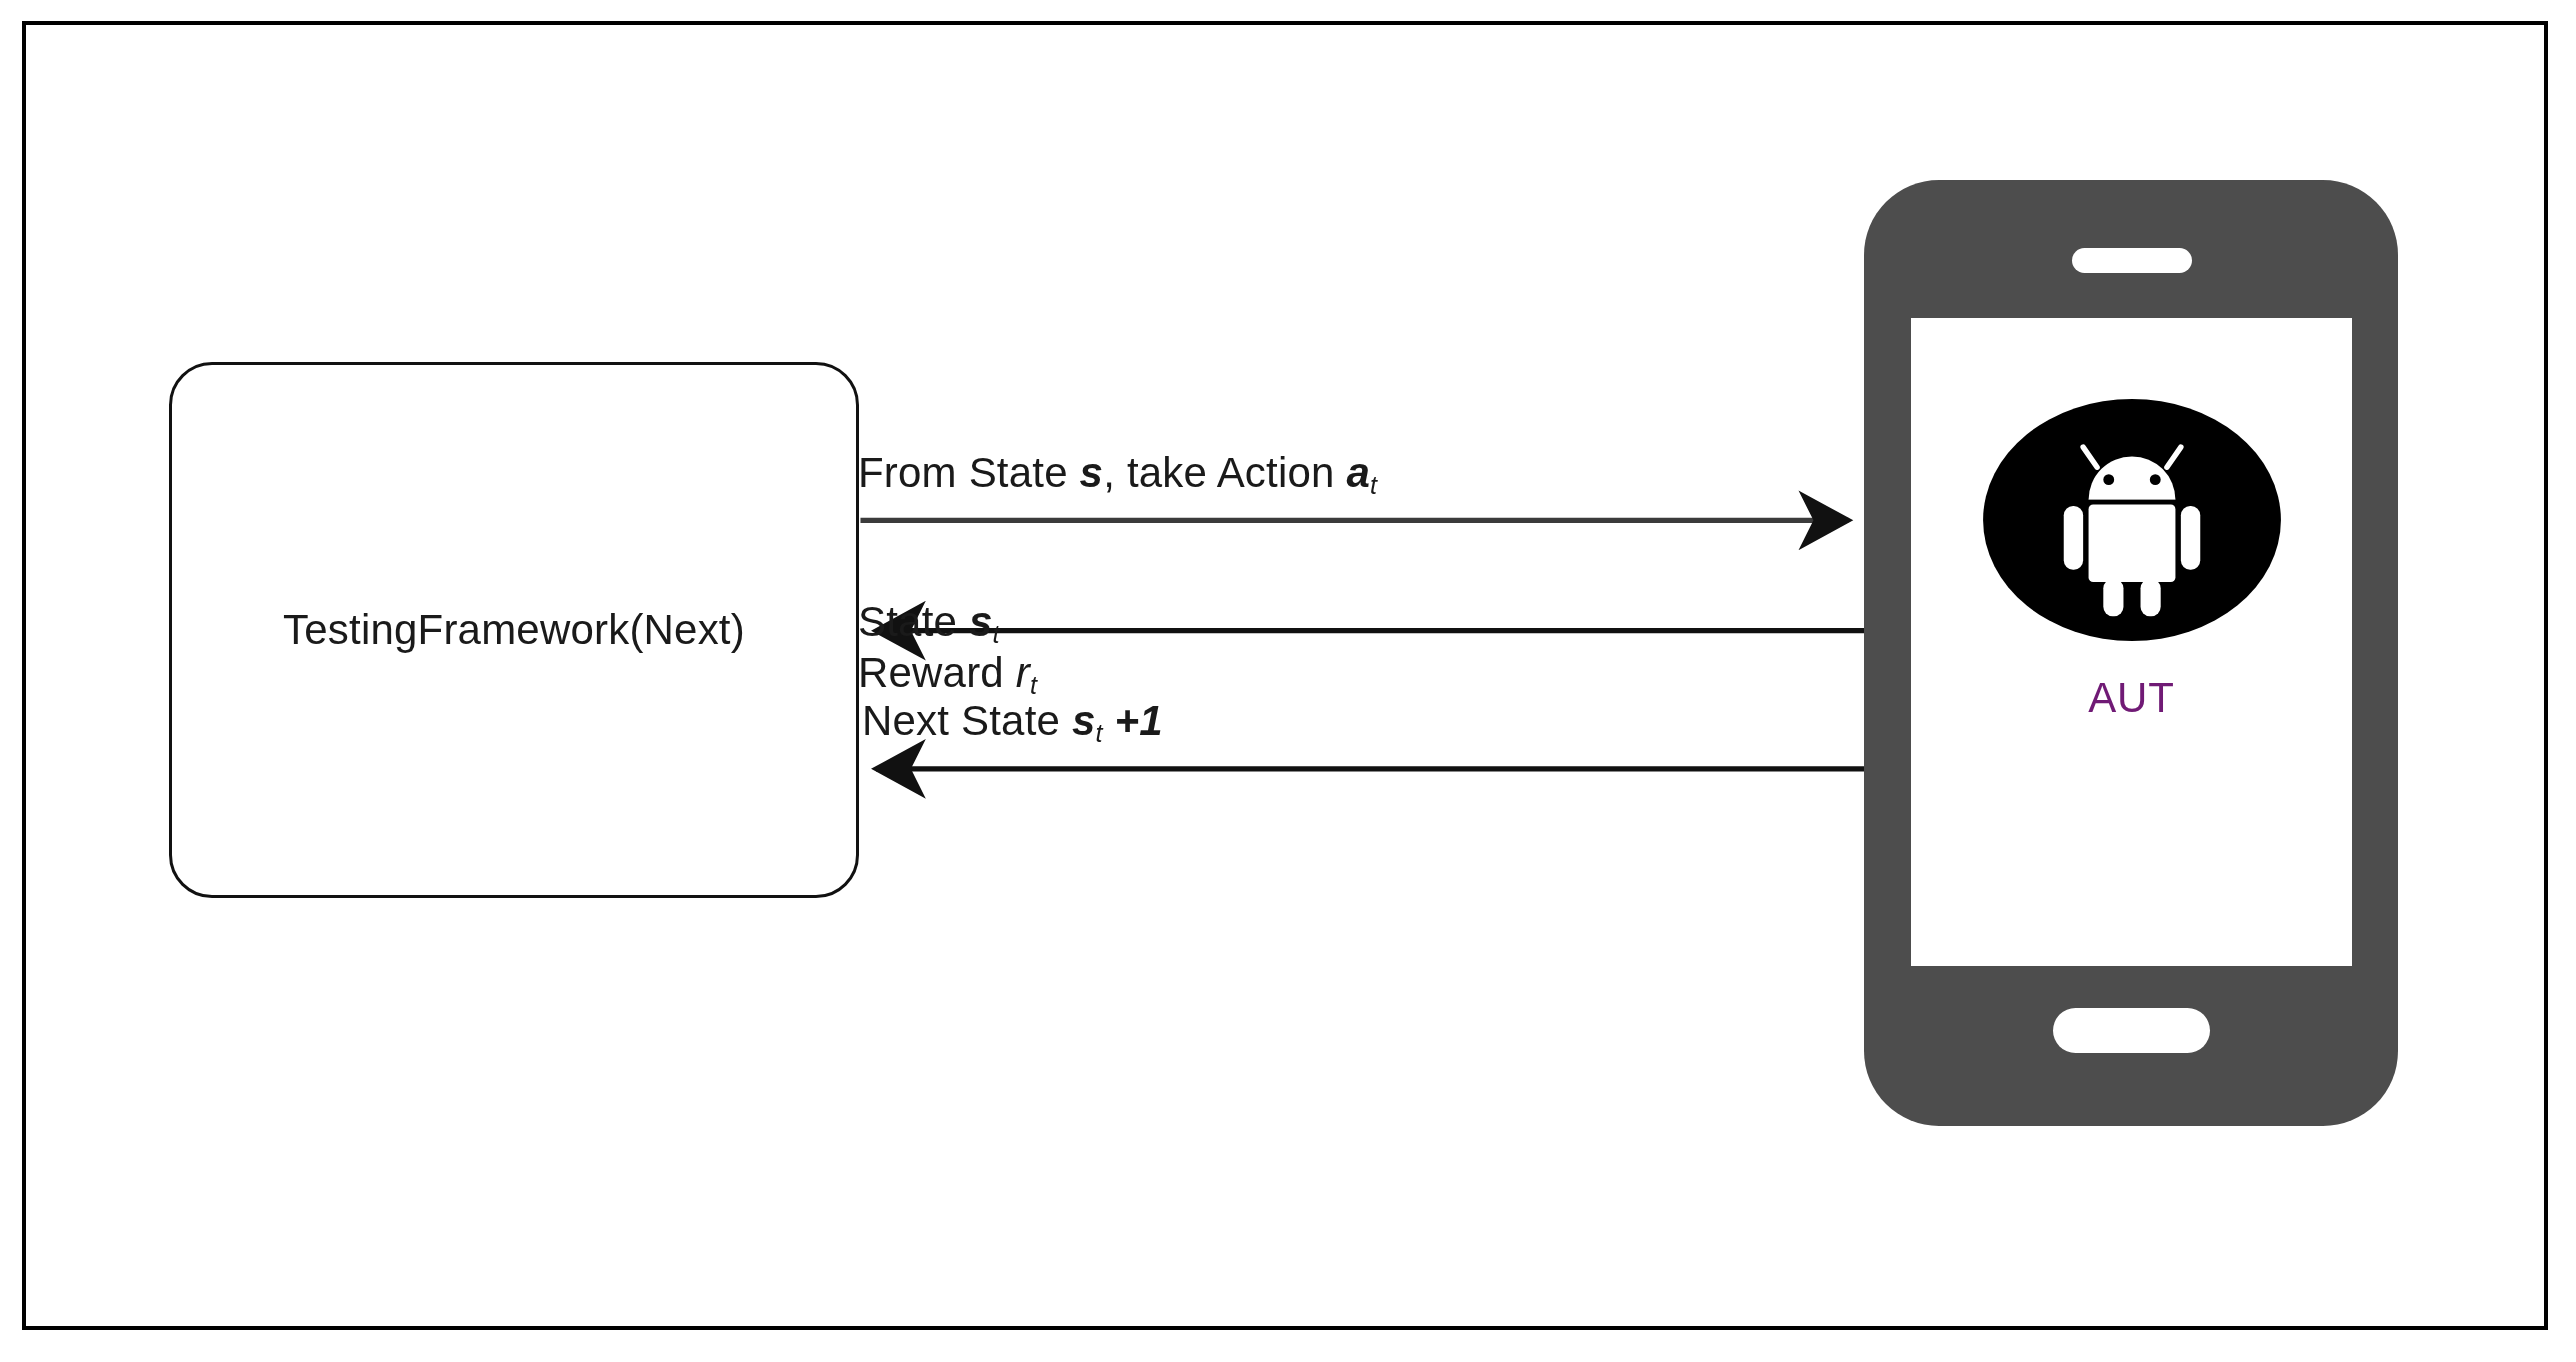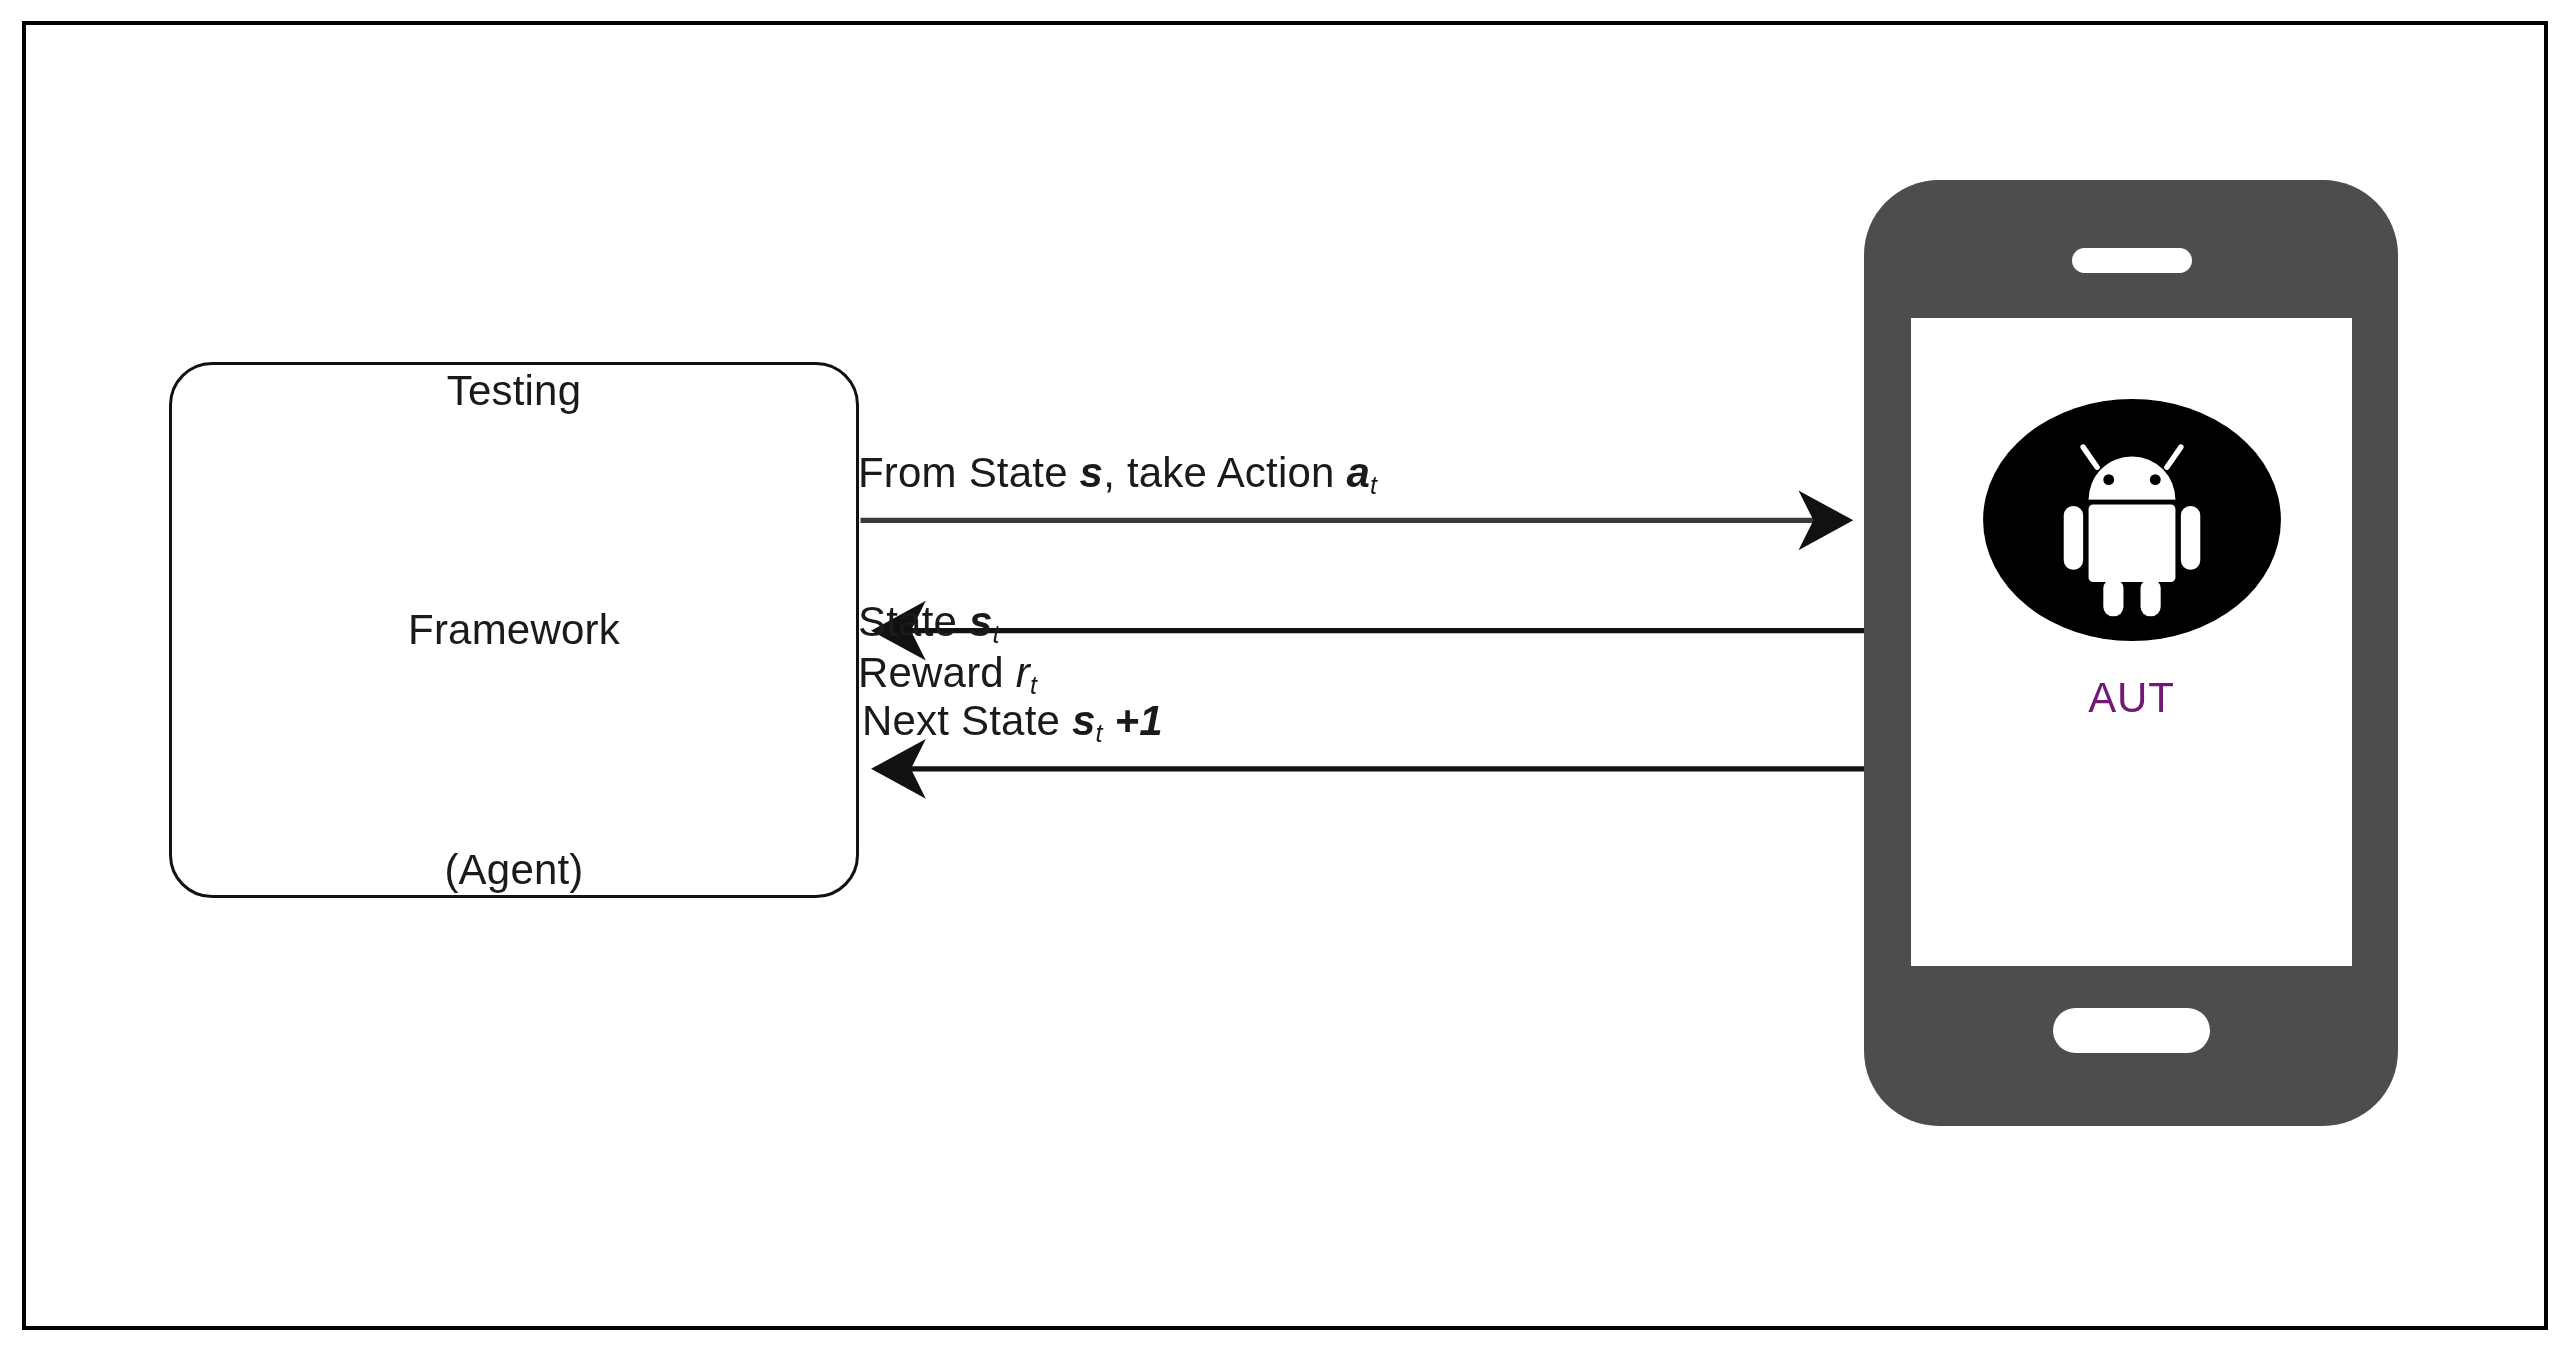--- a/index.html
+++ b/index.html
@@ -35,23 +35,22 @@
     position: absolute;
     left: 169px;
     top: 362px;
     width: 690px;
     height: 536px;
     border: 3.9px solid #111111;
     border-radius: 43px;
     box-sizing: border-box;
     background: #ffffff;
     display: flex;
-    flex-direction: column;
     align-items: center;
-    justify-content: space-between;
+    justify-content: center;
   }
   .agent-line {
     font-size: 42px;
     line-height: 1.22;
     color: #1a1a1a;
     text-align: center;
     letter-spacing: 0.2px;
   }
   
   .flow-svg {
@@ -145,21 +144,21 @@
 </head>
 <body>
 
 <div id="figure">
 
   <div class="outer-frame"></div>
 
   <div class="agent-box">
     <div class="agent-line">Testing</div>
     <div class="agent-line">Framework</div>
-    <div class="agent-line">(Agent)</div>
+    <div class="agent-line">(Next)</div>
   </div>
 
   <svg class="flow-svg" viewBox="0 0 3317 1755">
     <defs>
       <marker id="arrow-right" viewBox="0 0 12 12" refX="10" refY="6" markerWidth="11" markerHeight="11" orient="auto-start-reverse">
         <path d="M 0 0 L 11 6 L 0 12 L 3 6 z" fill="#111111"></path>
       </marker>
       <marker id="arrow-left" viewBox="0 0 12 12" refX="10" refY="6" markerWidth="11" markerHeight="11" orient="auto-start-reverse">
         <path d="M 0 0 L 11 6 L 0 12 L 3 6 z" fill="#111111"></path>
       </marker>

